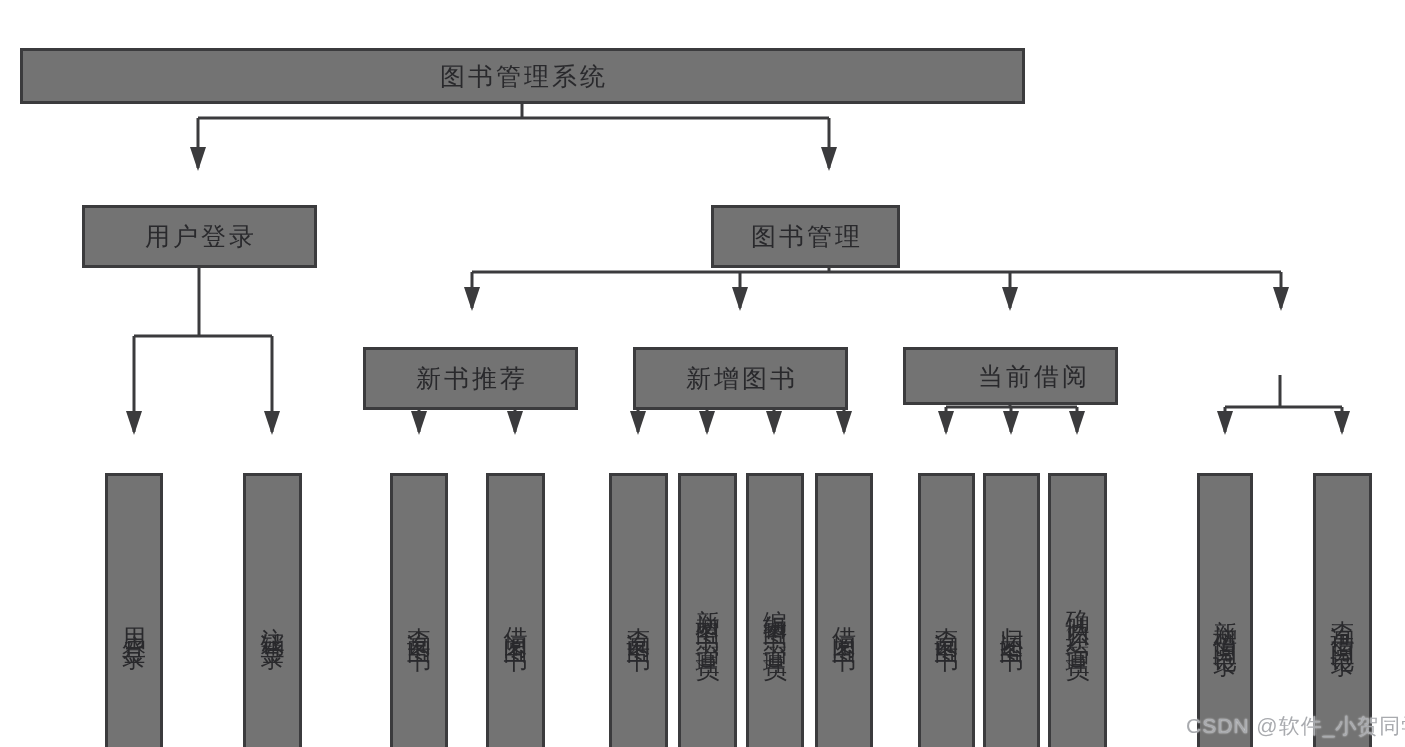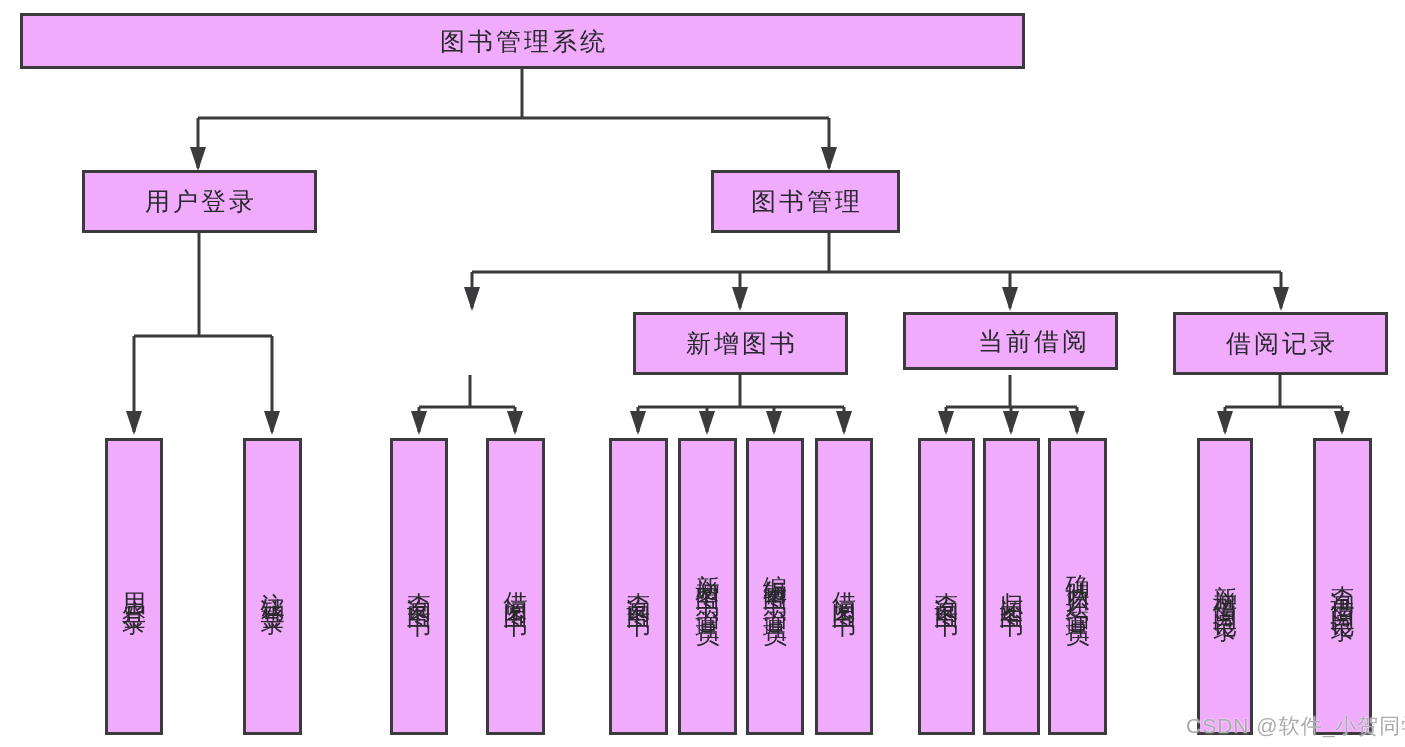--- a/index.html
+++ b/index.html
@@ -15,27 +15,28 @@
     overflow: hidden;
   }
   svg.wires {
     position: absolute;
     left: 0; top: 0;
     width: 1405px; height: 747px;
   }
   .box {
     position: absolute;
     box-sizing: border-box;
-    background: #f0abfc;
+    background: #737373;
     border: 3px solid var(--line, #3b3b3d);
     color: var(--text, #29292c);
     display: flex;
     align-items: center;
     justify-content: center;
     text-align: center;
+    margin-top: 35px;
   }
   .h-box {
     font-size: 25px;
     letter-spacing: 3px;
     padding-left: 3px; 
     white-space: nowrap;
   }
   .v-box {
     writing-mode: vertical-rl;
     font-size: 24px;
@@ -107,23 +108,23 @@
       <path d="M1225,407 L1225,432" marker-end="url(#arw)"></path>
       <path d="M1342,407 L1342,432" marker-end="url(#arw)"></path>
     </g>
   </svg>
 
   <div class="box h-box" style="left:20px; top:13px; width:1005px; height:56px;">图书管理系统</div>
 
   <div class="box h-box" style="left:82px; top:170px; width:235px; height:63px;">用户登录</div>
   <div class="box h-box" style="left:711px; top:170px; width:189px; height:63px;">图书管理</div>
 
+  <div class="box h-box" style="left:363px; top:312px; width:215px; height:63px;">新书推荐</div>
   <div class="box h-box" style="left:633px; top:312px; width:215px; height:63px;">新增图书</div>
   <div class="box h-box" style="left:903px; top:312px; width:215px; height:58px;padding-left:47px;">当前借阅</div>
-  <div class="box h-box" style="left:1173px; top:312px; width:215px; height:63px;">借阅记录</div>
 
   <div class="box v-box" style="left:105px; top:438px; width:58px; height:297px;">用户登录</div>
   <div class="box v-box" style="left:243px; top:438px; width:59px; height:297px;">注销登录</div>
 
   <div class="box v-box" style="left:390px; top:438px; width:58px; height:297px;">查询图书</div>
   <div class="box v-box" style="left:486px; top:438px; width:59px; height:297px;">借阅图书</div>
 
   <div class="box v-box" style="left:609px; top:438px; width:59px; height:297px;">查询图书</div>
   <div class="box v-box" style="left:678px; top:438px; width:59px; height:297px;">新增图书（管理员）</div>
   <div class="box v-box" style="left:746px; top:438px; width:58px; height:297px;">编辑图书（管理员）</div>

